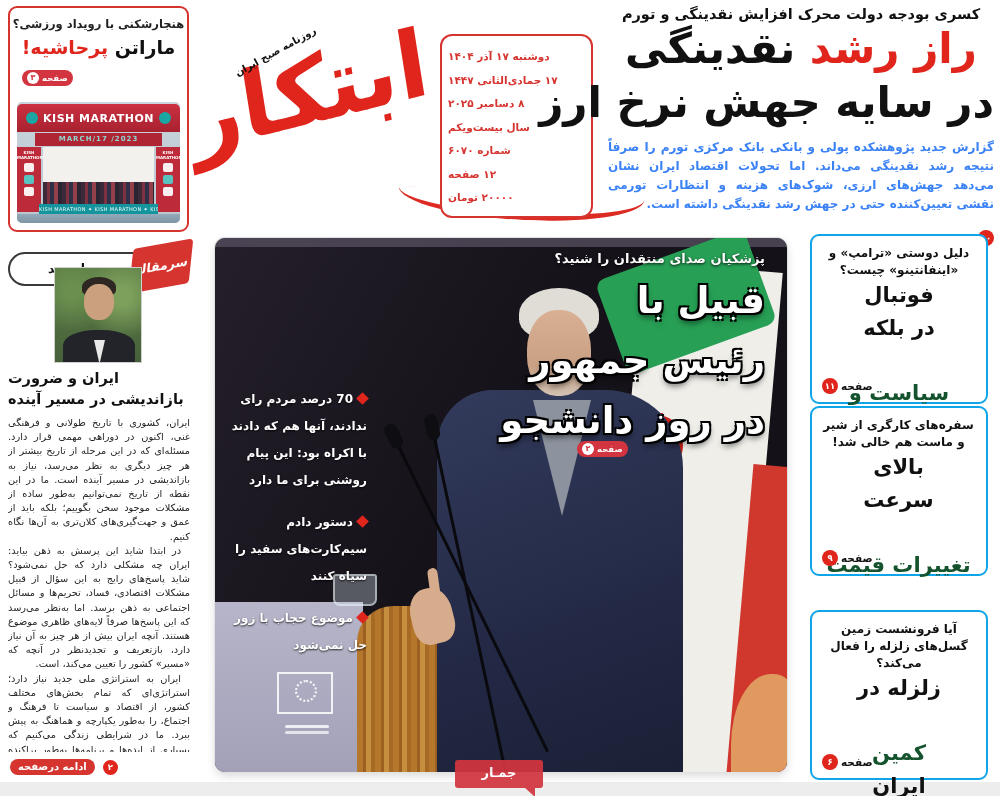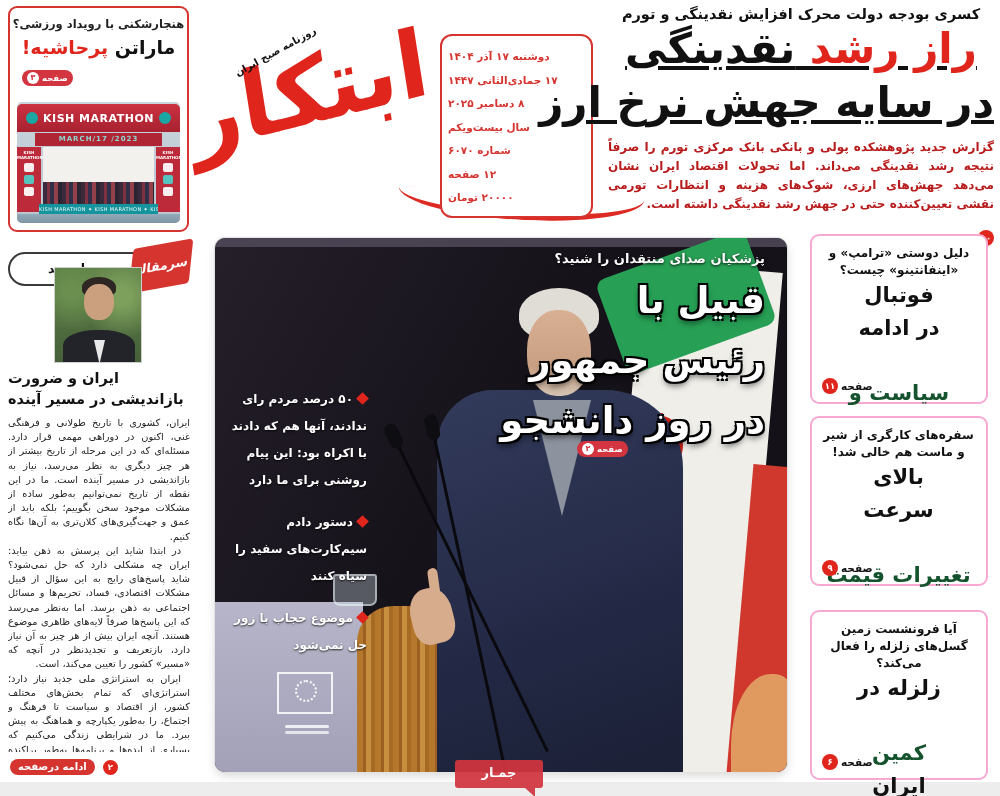--- a/index.html
+++ b/index.html
@@ -38,23 +38,23 @@
   
   #logo { left:190px; top:0; width:252px; height:232px; overflow:visible; }
   #logo .logo-text { position:absolute; left:-4px; top:38px; font-size:92px; font-weight:900; color:#e0251d; transform:rotate(-14deg) skewX(-5deg); letter-spacing:-3px; white-space:nowrap; }
   #logo .tagline { position:absolute; left:40px; top:46px; font-size:10px; font-weight:800; color:#111; transform:rotate(-29deg); white-space:nowrap; }
   #logo-swoosh { left:398px; top:190px; width:246px; height:30px; border-bottom:6px solid #dd2a22; border-radius:0 0 45% 55% / 0 0 80% 100%; transform:rotate(2deg); }
   #date-box { left:440px; top:34px; width:153px; height:184px; border:2px solid #d5342f; border-radius:12px; padding:9px 10px 6px 6px; direction:rtl; text-align:left; color:#d5342f; font-size:10.5px; font-weight:700; line-height:23.5px; background:#fff; }
 
   
   #lead { left:608px; top:6px; width:386px; direction:rtl; }
   #lead .kicker { text-align:center; font-size:14.5px; font-weight:800; color:#111; }
-  #lead .h1line { text-align:center; font-size:42px; font-weight:900; color:#111; line-height:54px; white-space:nowrap; letter-spacing:-1px;text-decoration:underline; }
+  #lead .h1line { text-align:center; font-size:42px; font-weight:900; color:#111; line-height:54px; white-space:nowrap; letter-spacing:-1px; }
   #lead .h1line .red { color:#e0251d; }
-  #lead .body { margin-top:8px; text-align:justify; font-size:12px; font-weight:700; line-height:19px; color:#b91c1c; }
+  #lead .body { margin-top:8px; text-align:justify; font-size:12px; font-weight:700; line-height:19px; color:#3b82f6; }
   #lead .ref { margin-top:16px; text-align:left; display:flex; flex-direction:row-reverse; justify-content:flex-end; align-items:center; gap:4px; }
   #lead .ref .lbl { font-size:11px; font-weight:800; color:#111; }
   .num-badge { width:16px; height:16px; border-radius:50%; background:#e0251d; color:#fff; font-size:8.5px; font-weight:800; line-height:16px; text-align:center; }
 
   
   #editorial { left:8px; top:242px; width:182px; height:552px; }
   #editorial .tag { position:absolute; right:-1px; top:2px; width:60px; height:44px; background:#d5342f; transform:skewY(-10deg) skewX(-6deg); border-radius:4px; color:#fff; font-size:12.5px; font-weight:800; line-height:44px; text-align:center; z-index:1; }
   #editorial .author-pill { position:absolute; left:0; top:10px; width:158px; height:34px; border:2px solid #3a3a3a; border-radius:17px; background:#fff; text-align:center; line-height:30px; font-size:12.5px; font-weight:800; color:#111; }
   #editorial .portrait { position:absolute; left:46px; top:25px; width:88px; height:96px; z-index:2; border:1px solid #cfcfcf;
     background:radial-gradient(circle at 20% 25%, #6a8f4f 8%, transparent 40%), radial-gradient(circle at 78% 30%, #7da05c 10%, transparent 45%), linear-gradient(#5d7d46,#46613a); overflow:hidden; }
@@ -107,22 +107,22 @@
     text-shadow:2px 2px 0 #000,-2px 2px 0 #000,2px -2px 0 #000,-2px -2px 0 #000,0 4px 6px rgba(0,0,0,.6); }
   #photo-page { position:absolute; left:362px; top:203px; z-index:5; }
   #photo-bullets { position:absolute; left:12px; top:148px; width:140px; direction:rtl; text-align:right; color:#fff; font-size:12px; font-weight:700; line-height:27px; z-index:5; }
   #photo-bullets .bullet { margin-bottom:15px; text-shadow:0 1px 2px rgba(0,0,0,.8); }
   .diamond { display:inline-block; width:9px; height:9px; background:#e0251d; transform:rotate(45deg); margin-left:5px; }
   
   #watermark { left:455px; top:760px; width:88px; height:28px; background:#d2353f; border-radius:3px; color:#fff; text-align:center; line-height:26px; font-size:13px; font-weight:800; z-index:6; opacity:.93; }
   #watermark:after { content:""; position:absolute; right:8px; bottom:-9px; border-left:11px solid transparent; border-top:10px solid #d2353f; }
 
   
-  .side-box { left:810px; width:178px; height:170px; border:2px solid #f9a8d4; border-radius:9px; text-align:center; padding:9px 8px 8px; background:#fff; }
-  #side-box-1 { top:234px; } #side-box-2 { top:416px;padding-left:7px; } #side-box-3 { top:610px; }
+  .side-box { left:810px; width:178px; height:170px; border:2px solid #0ea5e9; border-radius:9px; text-align:center; padding:9px 8px 8px; background:#fff; }
+  #side-box-1 { top:234px; } #side-box-2 { top:406px;padding-left:7px; } #side-box-3 { top:610px; }
   .side-box .box-kicker { font-size:12px; font-weight:800; color:#111; line-height:17px; direction:rtl; }
   .side-box .line { font-size:21px; font-weight:900; line-height:33px; color:#111; direction:rtl; }
   .side-box .line.red { color:#14532d;margin-top:32px; }
   .side-box .box-footer { position:absolute; left:10px; bottom:8px; display:flex; align-items:center; gap:3px; }
   .side-box .box-footer .lbl { font-size:10.5px; font-weight:800; color:#111; }
 </style>
 </head>
 <body>
 
 <div class="abs" id="page-bottom-strip"></div>
@@ -249,32 +249,32 @@
   <div class="headline">
     <div>قبیل با</div>
     <div>رئیس جمهور</div>
     <div>در روز دانشجو</div>
   </div>
   <div class="page-pill" id="photo-page">
     <span class="num">۲</span>
     <span class="lbl">صفحه</span>
   </div>
   <div id="photo-bullets">
-    <div class="bullet"><span class="diamond"></span><span>۵۰ درصد مردم رای ندادند، آنها هم که دادند با اکراه بود: این پیام روشنی برای ما دارد</span></div>
+    <div class="bullet"><span class="diamond"></span><span>70 درصد مردم رای ندادند، آنها هم که دادند با اکراه بود: این پیام روشنی برای ما دارد</span></div>
     <div class="bullet"><span class="diamond"></span><span>دستور دادم سیم‌کارت‌های سفید را سیاه کنند</span></div>
     <div class="bullet"><span class="diamond"></span><span>موضوع حجاب با زور حل نمی‌شود</span></div>
   </div>
 </div>
 
 <div class="abs" id="watermark">جمـار</div>
 
 <div class="abs side-box" id="side-box-1">
   <div class="box-kicker">دلیل دوستی «ترامپ» و «اینفانتینو» چیست؟</div>
   <div class="line">فوتبال</div>
-  <div class="line">در ادامه</div>
+  <div class="line">در بلکه</div>
   <div class="line red">سیاست و تجارت</div>
   <div class="box-footer">
     <span class="num-badge">۱۱</span>
     <span class="lbl">صفحه</span>
   </div>
 </div>
 
 <div class="abs side-box" id="side-box-2">
   <div class="box-kicker">سفره‌های کارگری از شیر و ماست هم خالی شد!</div>
   <div class="line">بالای</div>

